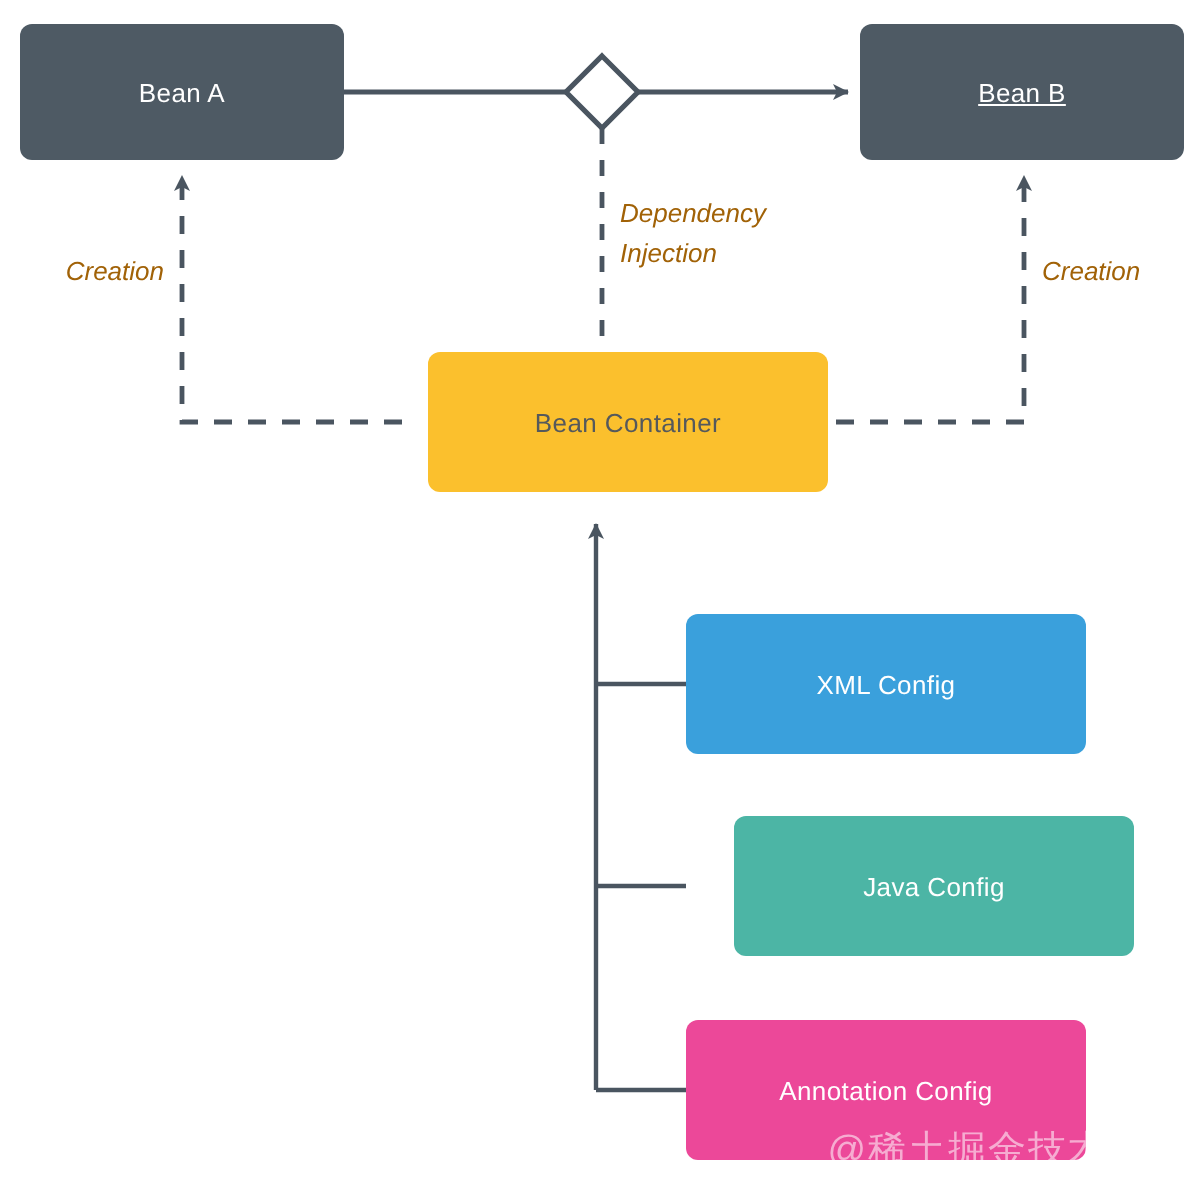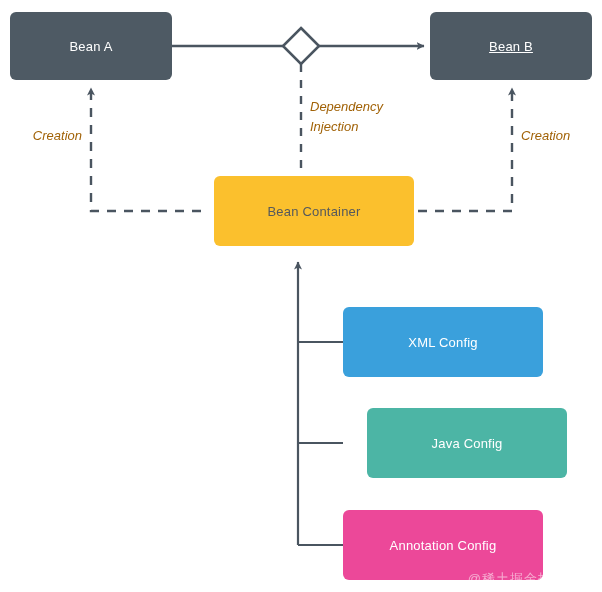--- a/index.html
+++ b/index.html
@@ -58,21 +58,21 @@
     user-select: none;
     font-style: italic;
   }
   .edge-label.right-align {
     text-align: right;
   }
   .watermark {
     position: absolute;
     right: 8px;
     bottom: 4px;
-    font-size: 13px;
+    font-size: 19px;
     color: rgba(255,255,255,0.55);
     letter-spacing: 1px;
     user-select: none;
   }
 </style>
 </head>
 <body>
 
 <div id="canvas">
 

